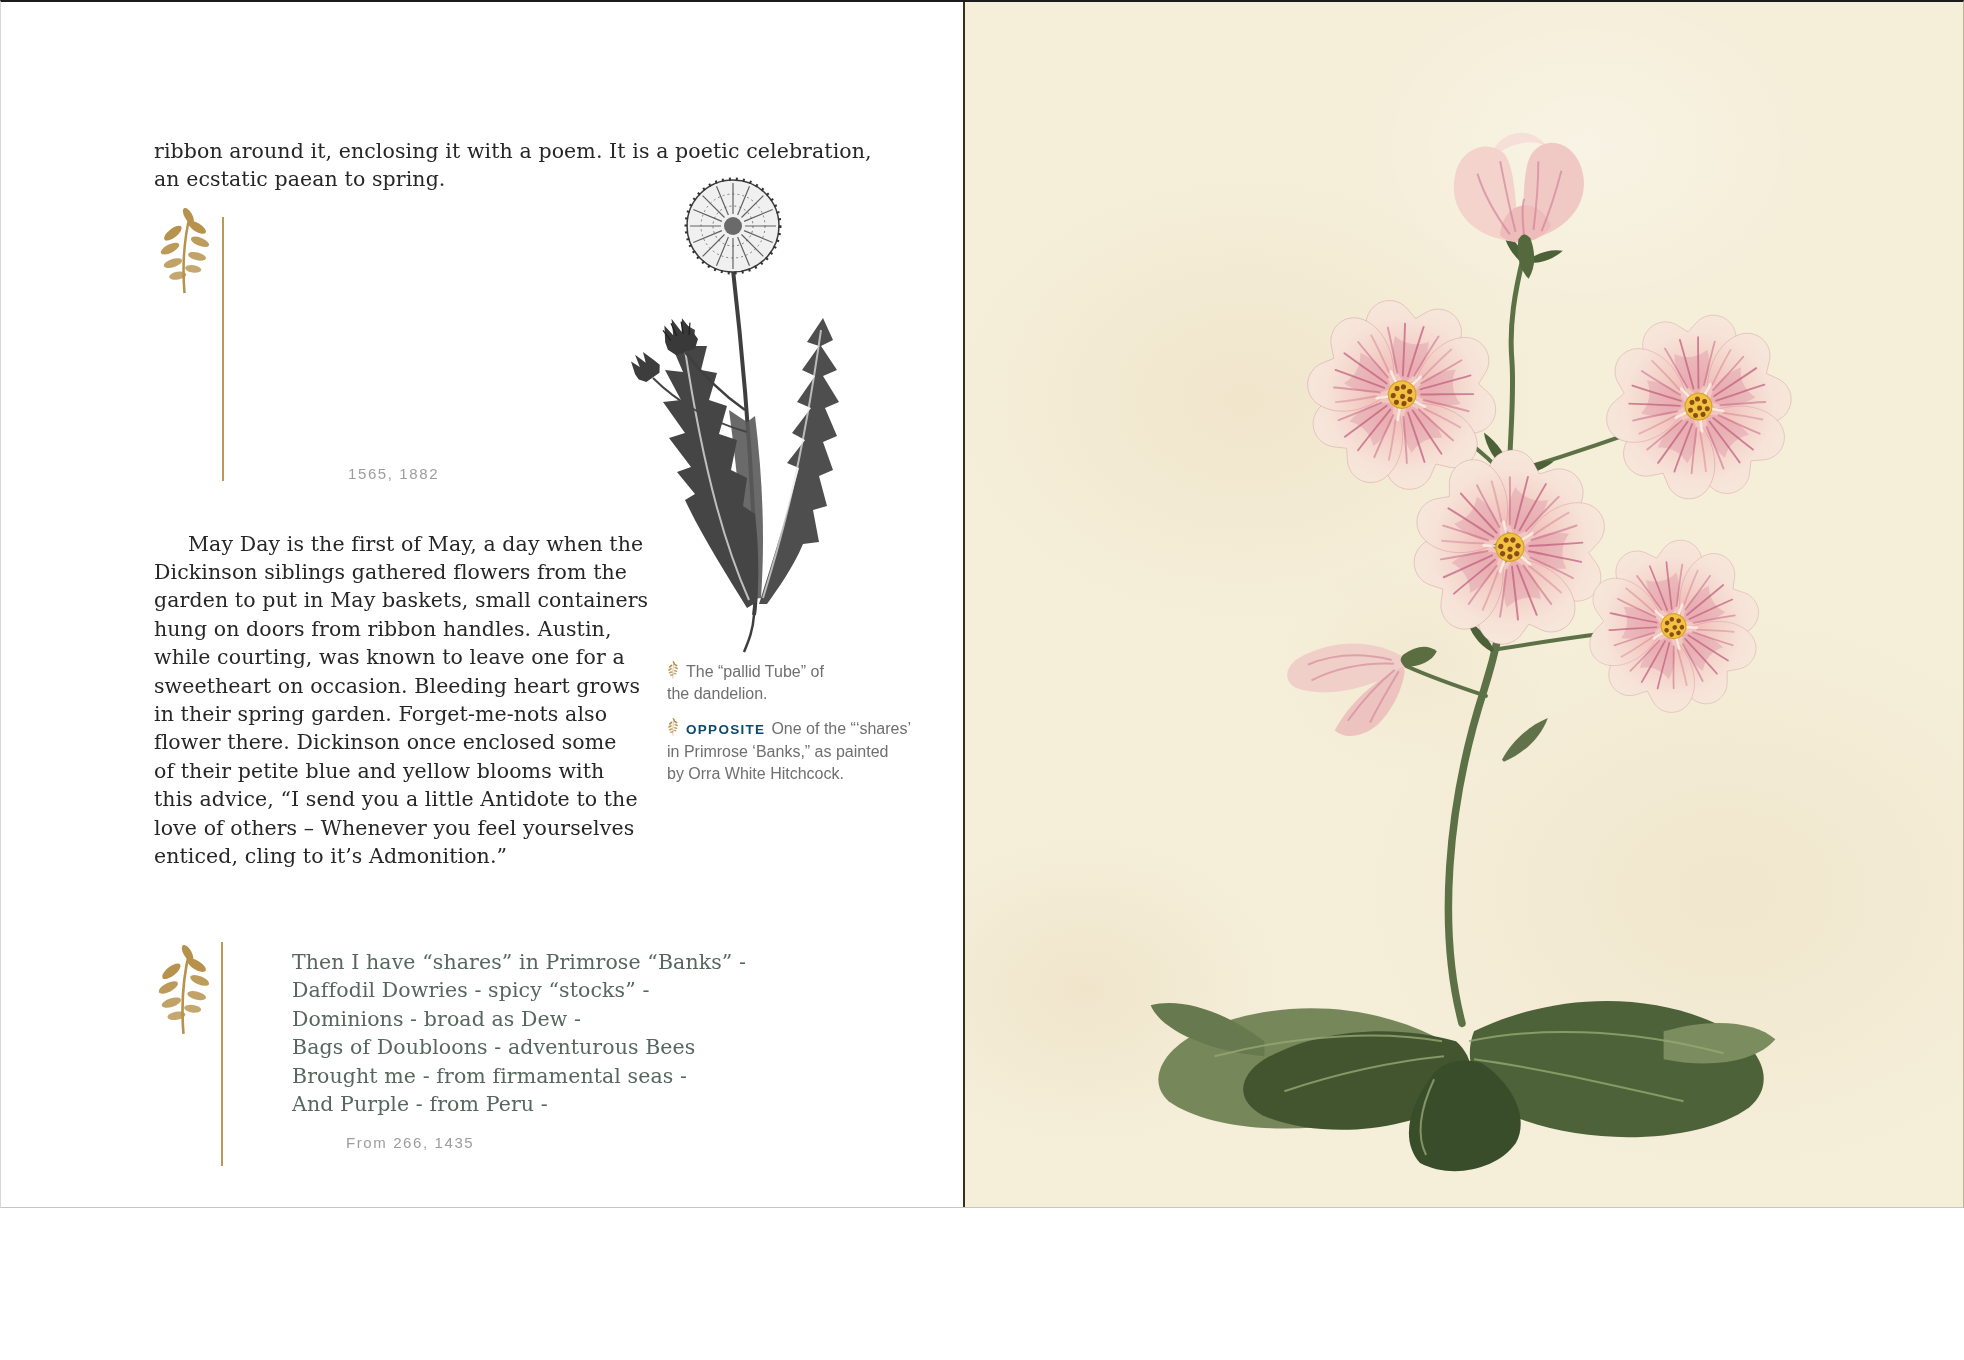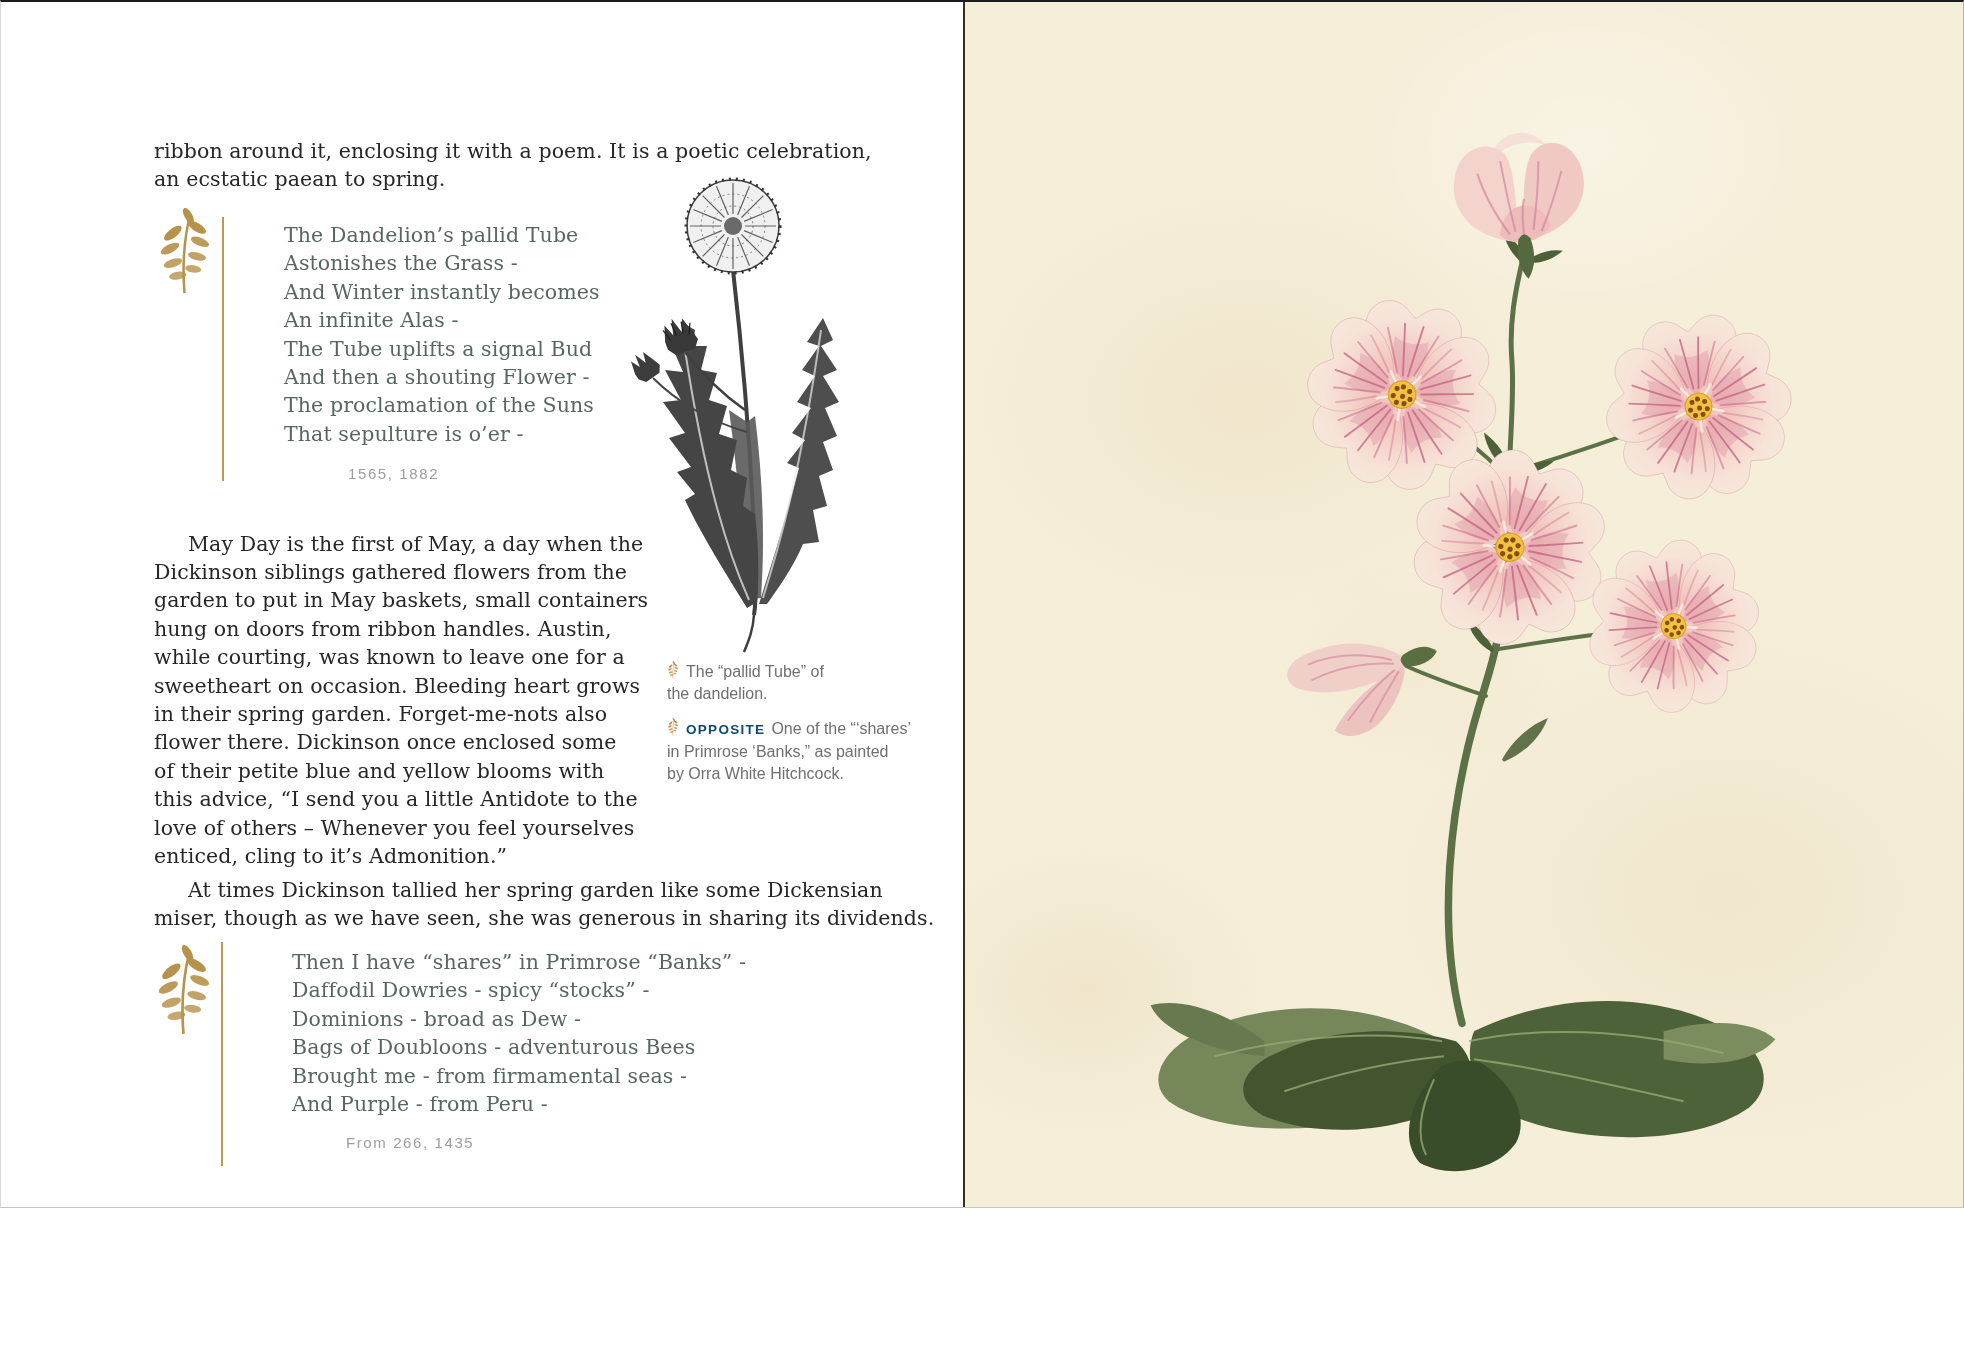--- a/index.html
+++ b/index.html
@@ -146,45 +146,35 @@
 
   <section class="page-left">
 
     <p class="abs body-text para1">ribbon around it, enclosing it with a poem. It is a poetic celebration,
 an ecstatic paean to spring.</p>
 
     <svg class="abs sprig1" viewBox="0 0 54 90">
         <use href="#sprigIcon"></use>
       </svg>
     <div class="abs gold-rule rule1"></div>
-    <div class="abs poem-text poem1-text">The Dandelion’s pallid Tube
-Astonishes the Grass -
-And Winter instantly becomes
-An infinite Alas -
-The Tube uplifts a signal Bud
-And then a shouting Flower -
-The proclamation of the Suns
-That sepulture is o’er -</div>
     <div class="abs attribution attr1">1565, 1882</div>
 
     <p class="abs body-text indent para2">May Day is the first of May, a day when the
 Dickinson siblings gathered flowers from the
 garden to put in May baskets, small containers
 hung on doors from ribbon handles. Austin,
 while courting, was known to leave one for a
 sweetheart on occasion. Bleeding heart grows
 in their spring garden. Forget-me-nots also
 flower there. Dickinson once enclosed some
 of their petite blue and yellow blooms with
 this advice, “I send you a little Antidote to the
 love of others – Whenever you feel yourselves
 enticed, cling to it’s Admonition.”</p>
 
-    <p class="abs body-text indent para3">At times Dickinson tallied her spring garden like some Dickensian
-miser, though as we have seen, she was generous in sharing its dividends.</p>
 
     <svg class="abs sprig2" viewBox="0 0 54 90">
         <use href="#sprigIcon"></use>
       </svg>
     <div class="abs gold-rule rule2"></div>
     <div class="abs poem-text poem2-text">Then I have “shares” in Primrose “Banks” -
 Daffodil Dowries - spicy “stocks” -
 Dominions - broad as Dew -
 Bags of Doubloons - adventurous Bees
 Brought me - from firmamental seas -

